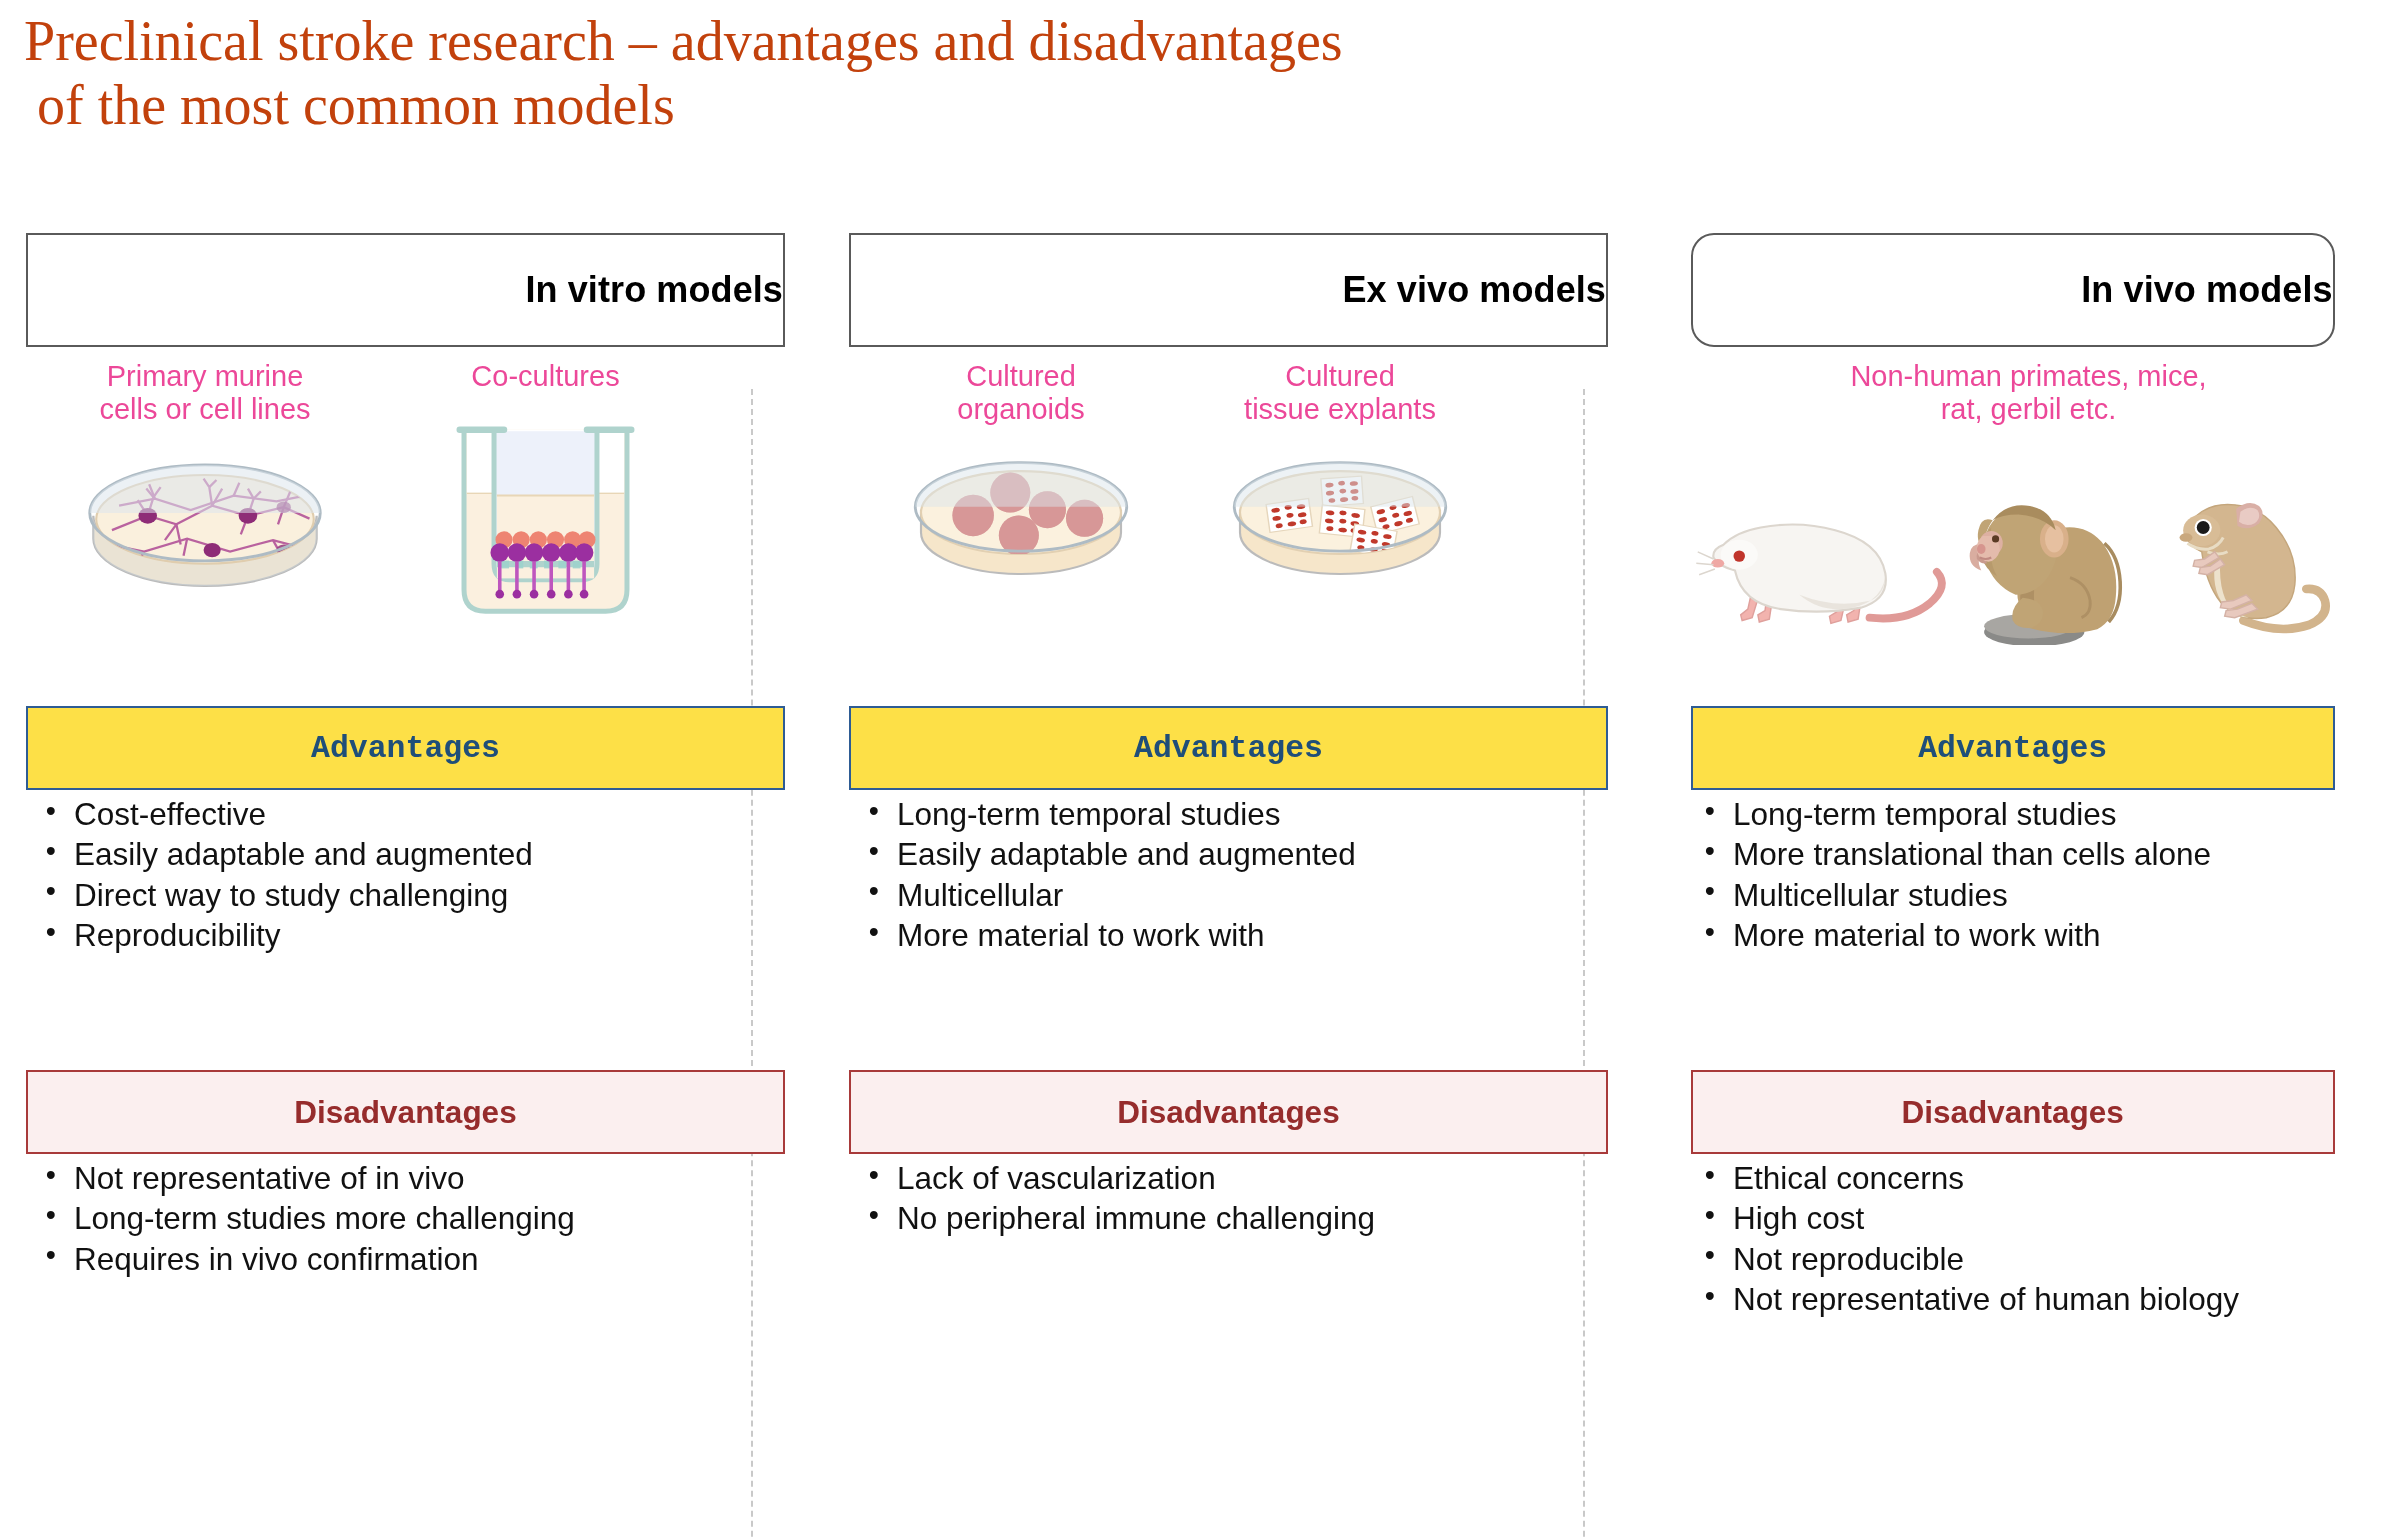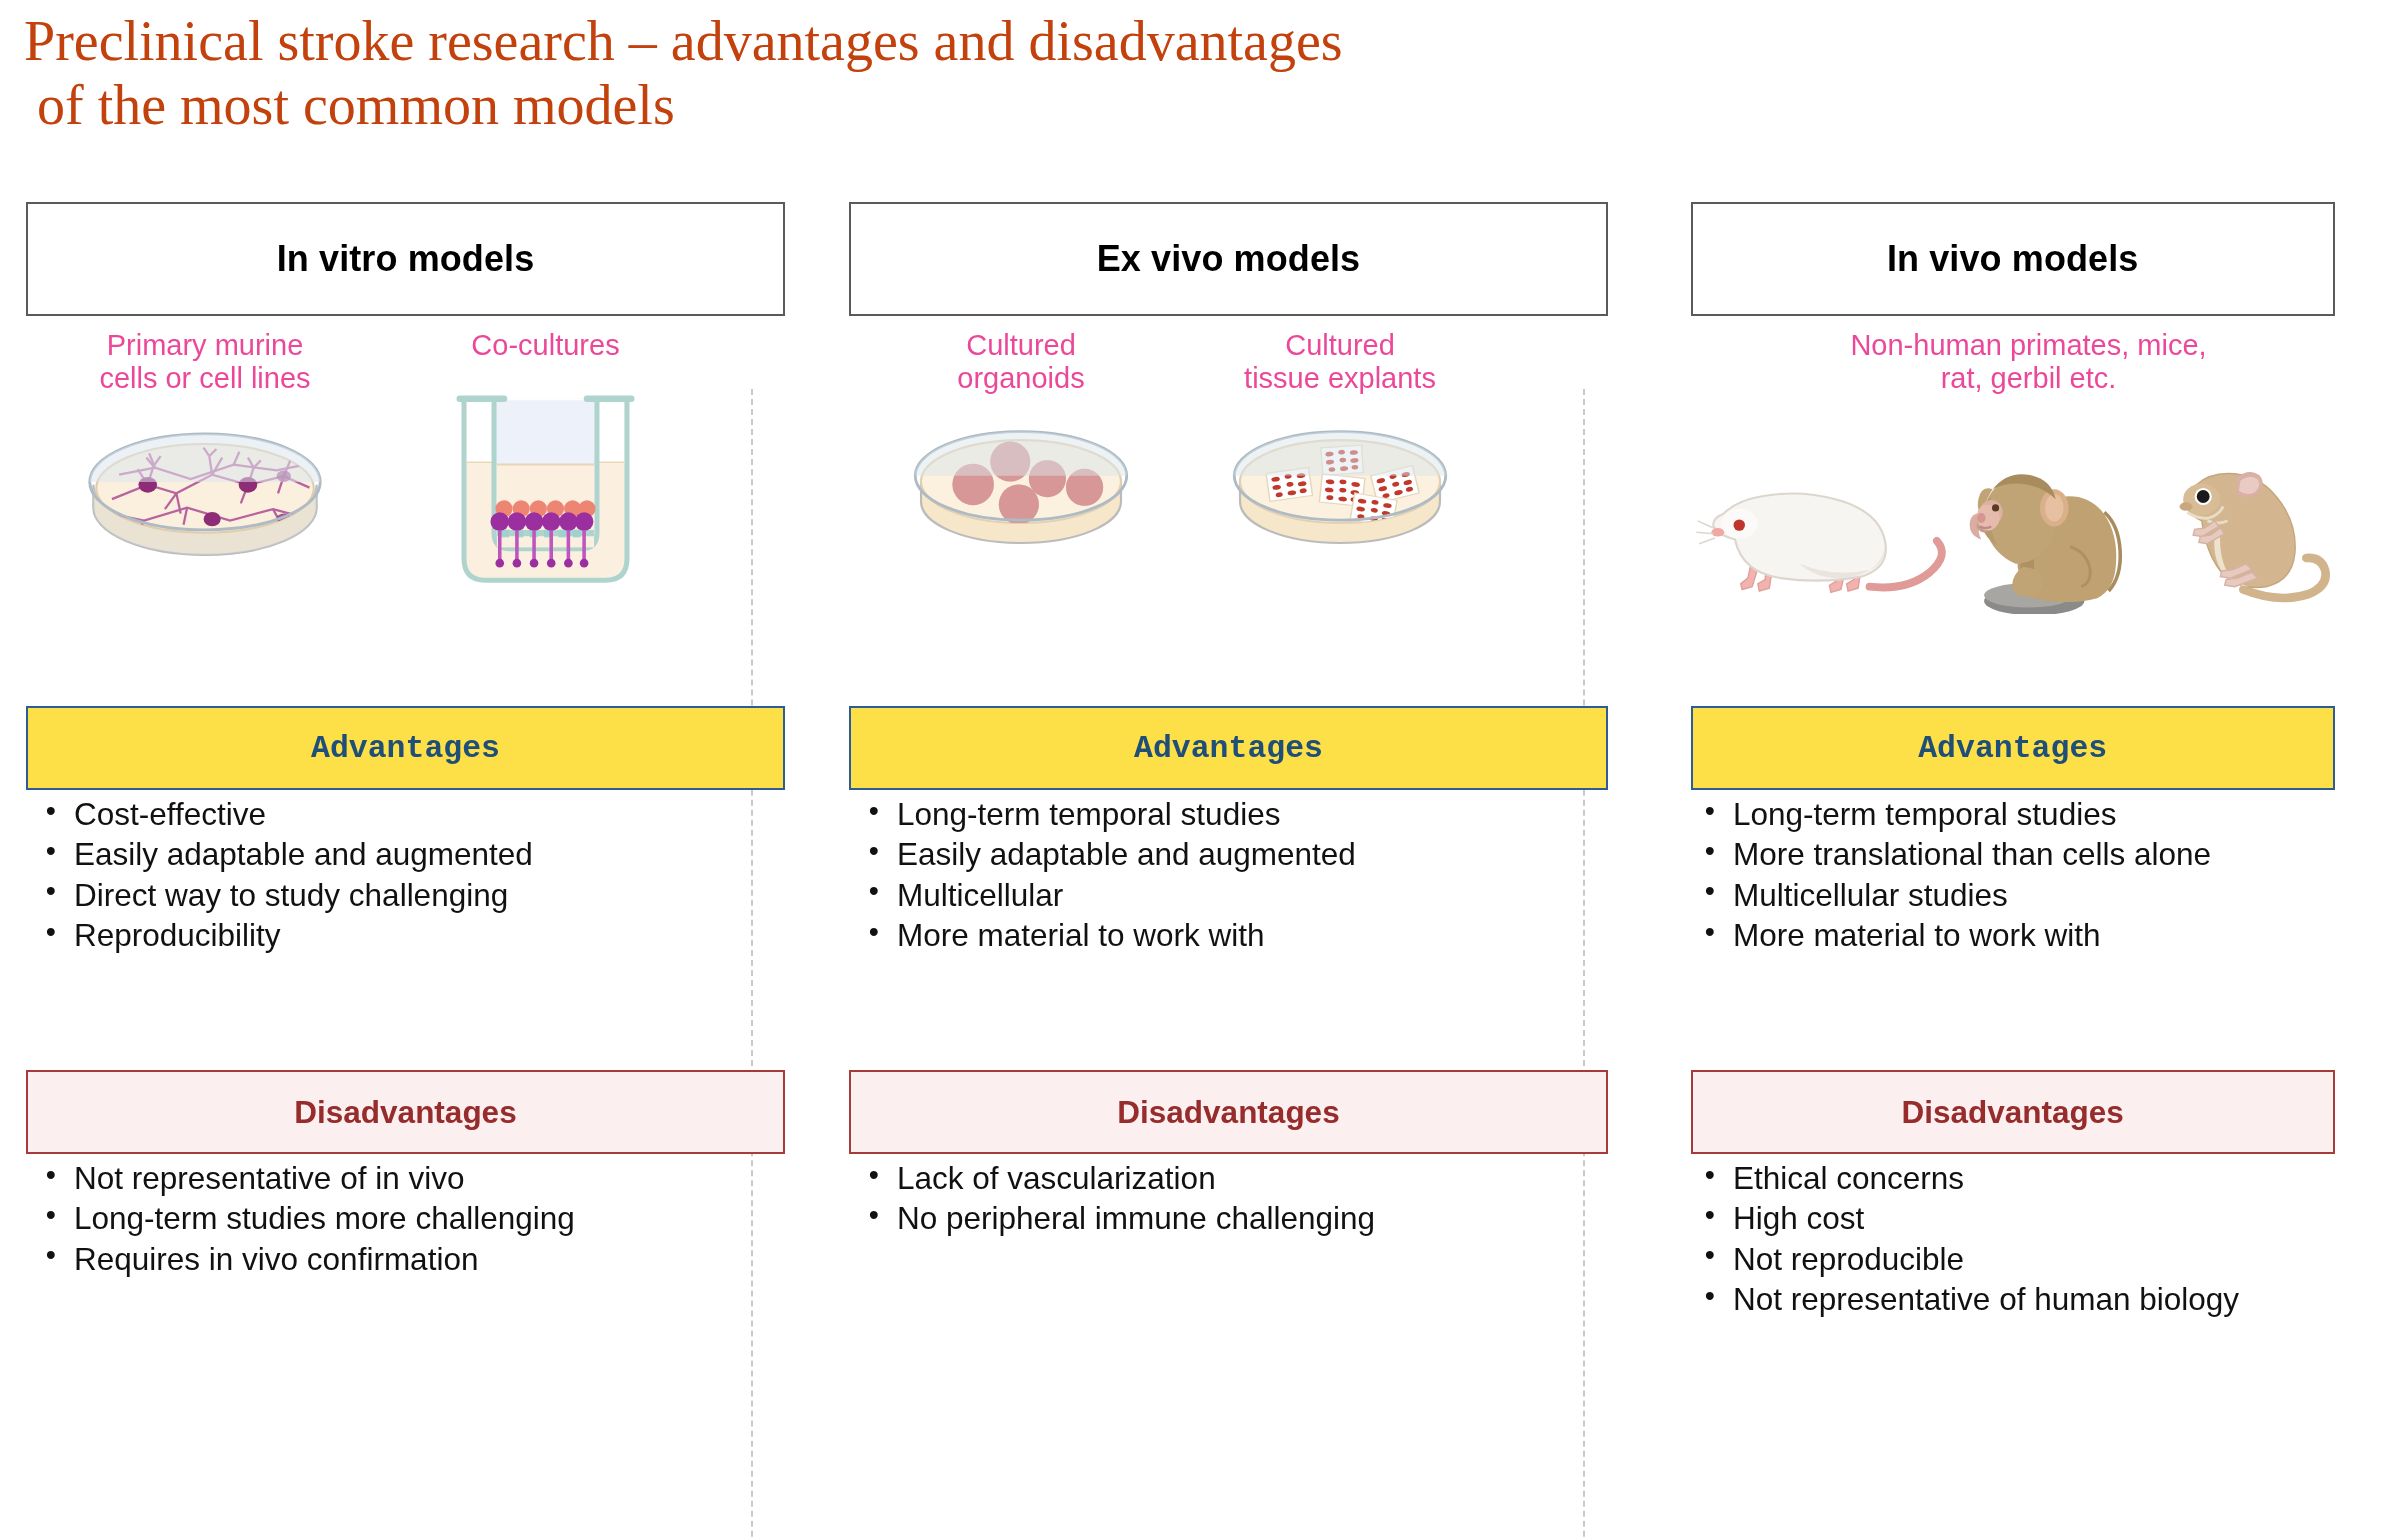--- a/index.html
+++ b/index.html
@@ -20,23 +20,23 @@
   #col-2{left:1685px;}
 
   .divider{position:absolute;top:187px;width:0;height:1288px;
            border-left:2.1px dashed #C9C9C9;}
   #divider-1{left:751px;}
   #divider-2{left:1583px;}
 
   
   .model-header{position:relative;height:114px;border:2.1px solid #5A5A5A;
                 background:#fff;box-sizing:border-box;
-                display:flex;align-items:center;justify-content:center;}
+                display:flex;align-items:center;justify-content:flex-end;margin-top:31px;}
   .model-header .label{font-size:36px;font-weight:bold;color:#000;letter-spacing:0.1px;}
-  #col-2 .model-header{width:644px;margin-left:5.7px;}
+  #col-2 .model-header{width:644px;margin-left:5.7px;border-radius:23px;}
 
   
   .illus-zone{position:relative;height:301px;margin-top:13px;}
   .illus-cell{position:absolute;top:0;text-align:center;}
   .illus-caption{font-size:29px;line-height:1.13;color:#ec4899;white-space:pre-line;}
   .illus-art{position:relative;margin:0 auto;}
 
   
   .section-box{height:84px;box-sizing:border-box;
                display:flex;align-items:center;justify-content:center;}

